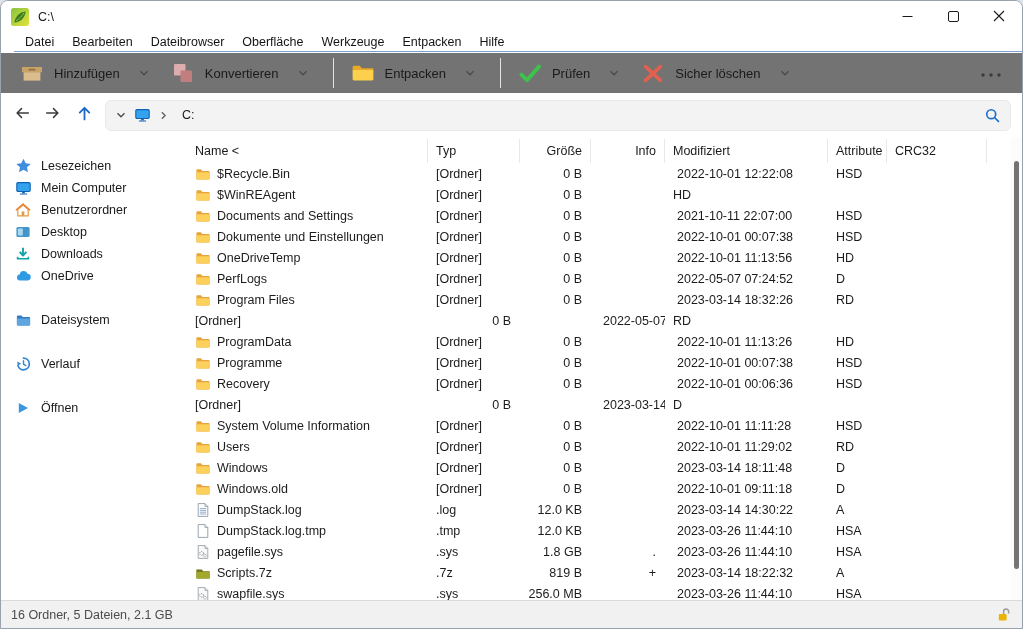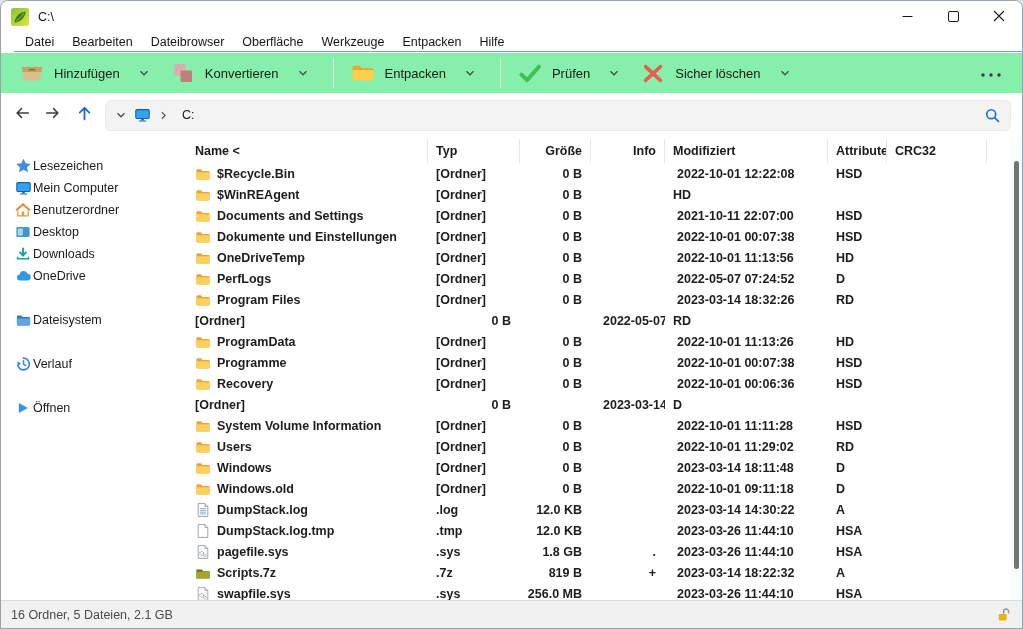--- a/index.html
+++ b/index.html
@@ -11,46 +11,46 @@
   .app-icon{display:flex;width:18px;height:18px;}
   .title{font-size:12.5px;color:#191919;margin-left:9px;}
   .win-controls{margin-left:auto;display:flex;height:100%;}
   .wc{width:46px;height:100%;display:flex;align-items:center;justify-content:center;cursor:default;}
 
   
   .menubar{position:absolute;top:31px;left:0;right:0;height:20px;display:flex;align-items:center;padding-left:2px;background:#fff;border-bottom:1px solid var(--menu-divider,#7d9fce);margin-left:13px;}
   .menu-item{font-size:12.5px;padding:2px 9px;color:#141414;}
 
   
-  .toolbar{position:absolute;top:52px;left:0;right:0;height:40px;display:flex;align-items:center;padding:0 12px;background:#86efac;}
+  .toolbar{position:absolute;top:52px;left:0;right:0;height:40px;display:flex;align-items:center;padding:0 12px;background:#737373;}
   .tb-btn{display:flex;align-items:center;gap:9px;padding:4px 6px;border-radius:4px;}
   .tb-lbl{font-size:13px;color:#1a1a1a;white-space:nowrap;}
   .tb-ic{display:flex;width:26px;height:26px;}
   .tb-chev{display:flex;margin:0 14px 0 12px;}
   .tb-sep{width:1px;height:30px;background:#e3e3e3;margin:0 10px;}
   .tb-more{margin-left:auto;display:flex;align-items:center;padding:6px 8px;}
 
   
   .navbar{position:absolute;top:92px;left:0;right:0;height:44px;display:flex;align-items:center;background:#fff;padding:0 11px 0 6px;}
   .nav-btn{width:30px;height:30px;display:flex;align-items:center;justify-content:center;border-radius:4px;}
   .nav-up{margin:0 6px 0 2px;}
   .address{flex:1;height:31px;background:#f3f3f3;border:1px solid #e9e9e9;border-radius:6px;display:flex;align-items:center;padding:0 9px;}
   .addr-el{display:flex;align-items:center;margin-right:7px;}
   .addr-path{font-size:12.5px;color:#1a1a1a;margin-left:6px;}
   .addr-search{margin-left:auto;display:flex;}
 
   
   .main{position:absolute;top:136px;left:0;right:0;bottom:28px;display:flex;background:#fff;}
   .sidebar{width:186px;padding-top:18px;flex:none;}
-  .side-item{height:22px;display:flex;align-items:center;gap:1px;font-size:12.5px;color:#1a1a1a;padding-left:14px;white-space:nowrap;}
+  .side-item{height:22px;display:flex;align-items:center;gap:9px;font-size:12.5px;color:#1a1a1a;padding-left:14px;white-space:nowrap;}
   .side-item.indent{}
   .side-item.gap{margin-top:22px;}
   .side-ic{display:flex;width:17px;height:16px;flex:none;}
 
-  .content{position:relative;flex:1;overflow:hidden;font-weight:bold;}
+  .content{position:relative;flex:1;overflow:hidden;}
   .grid{display:grid;grid-template-columns:241px 92px 71px 74px 163px 59px 100px 1fr;}
   .thead{position:absolute;top:2px;left:0;right:11px;height:24px;}
   .hcell{display:flex;align-items:center;font-size:12.5px;color:#1a1a1a;border-right:1px solid #e8e8e8;padding:0 8px;white-space:nowrap;overflow:hidden;}
   .hcell.right{justify-content:flex-end;}
   .hcell.fill{border-right:none;}
   .tbody{position:absolute;top:26px;left:0;right:11px;bottom:0;overflow:hidden;}
   .row{height:21px;}
   .cell{display:flex;align-items:center;font-size:12.5px;color:#1c1c1c;padding:0 8px;white-space:nowrap;overflow:hidden;}
   .cell.right{justify-content:flex-end;padding-right:9px;}
   .cell.name{gap:6px;}

